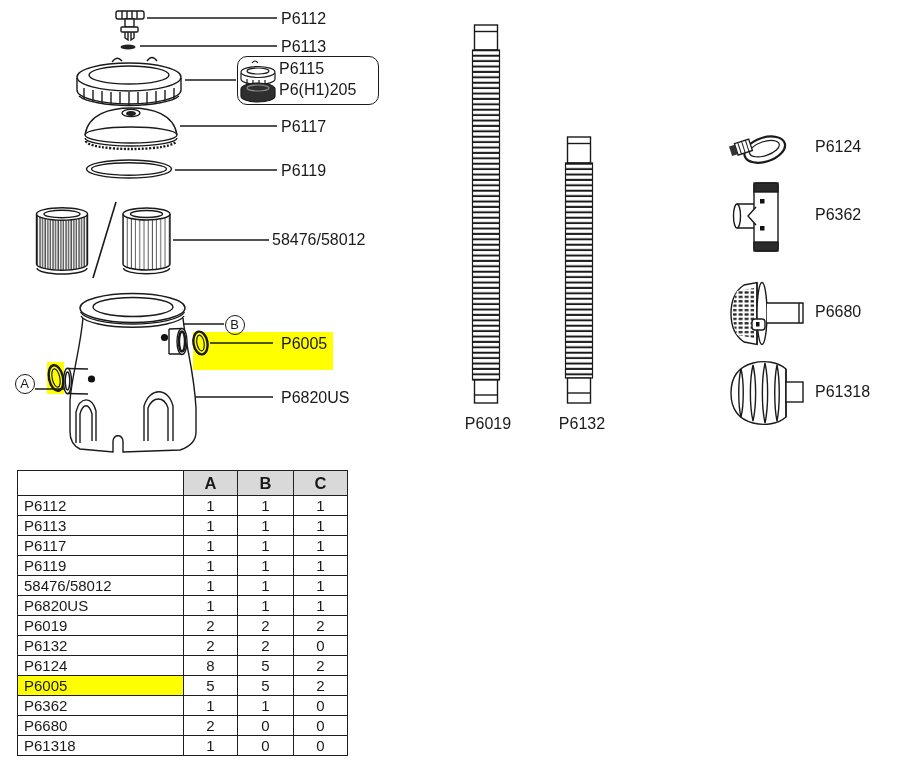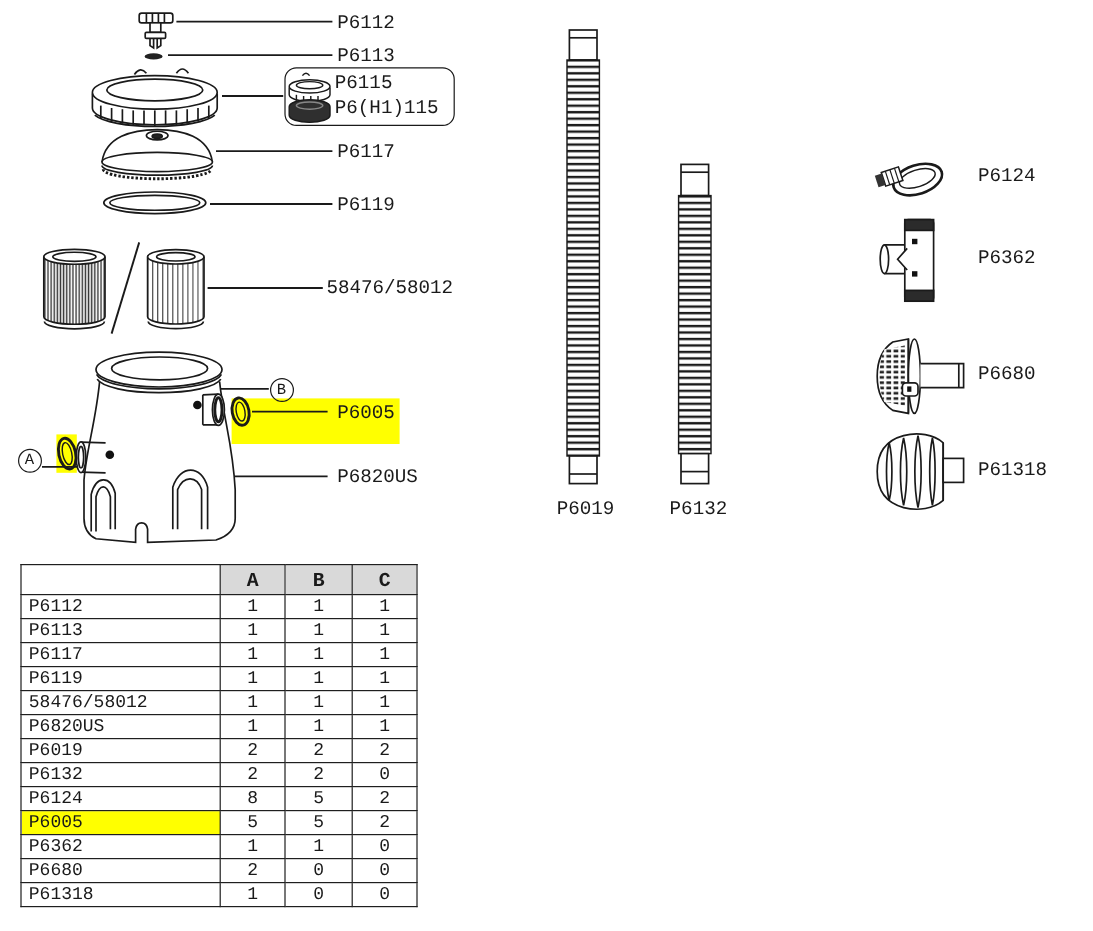--- a/index.html
+++ b/index.html
@@ -1,18 +1,18 @@
 <!DOCTYPE html>
 <html style="--hl: #ffff00; --thead-bg: #d9d9d9;"><head>
 <meta charset="utf-8">
 <style>
   html,body{margin:0;padding:0;background:#fff;}
   .page{
     position:relative;width:889px;height:776px;background:#fff;overflow:hidden;
-    font-family:Liberation Mono, monospace;color:#1a1a1a;
+    font-family:Liberation Sans, sans-serif;color:#1a1a1a;
   }
   svg.art{position:absolute;left:0;top:0;z-index:1;}
   .hl-rect{position:absolute;background:var(--hl,#ffff00);z-index:0;}
   .lbl{position:absolute;z-index:2;font-size:16px;line-height:18px;white-space:nowrap;}
   .lbl.centered{text-align:center;}
   .callout{
     position:absolute;z-index:2;width:18px;height:18px;border:1.5px solid #1a1a1a;
     border-radius:50%;text-align:center;line-height:18px;font-size:13px;background:transparent;
   }
   .p6115-box{
@@ -240,21 +240,21 @@
       <path d="M765,423 C761.5,407 761.5,379 765,363 C768.5,379 768.5,407 765,423 Z"></path>
       <path d="M777,421 C774,407 774,379 777,365 C780,379 780,407 777,421 Z"></path>
       <rect x="786" y="382" width="17" height="20" fill="#fff"></rect>
     </g>
   </svg>
 
   <div class="lbl" style="left:281px;top:10px;">P6112</div>
   <div class="lbl" style="left:281px;top:38px;">P6113</div>
   <div class="p6115-box">
     <div class="bx1">P6115</div>
-    <div class="bx2">P6(H1)115</div>
+    <div class="bx2">P6(H1)205</div>
   </div>
   <div class="lbl" style="left:281px;top:118px;">P6117</div>
   <div class="lbl" style="left:281px;top:162px;">P6119</div>
   <div class="lbl" style="left:272px;top:231px;">58476/58012</div>
   <div class="lbl" style="left:281px;top:335px;">P6005</div>
   <div class="lbl" style="left:281px;top:389px;">P6820US</div>
   <div class="lbl centered" style="left:460px;top:415px;width:56px;">P6019</div>
   <div class="lbl centered" style="left:554px;top:415px;width:56px;">P6132</div>
   <div class="lbl" style="left:815px;top:138px;">P6124</div>
   <div class="lbl" style="left:815px;top:206px;">P6362</div>

